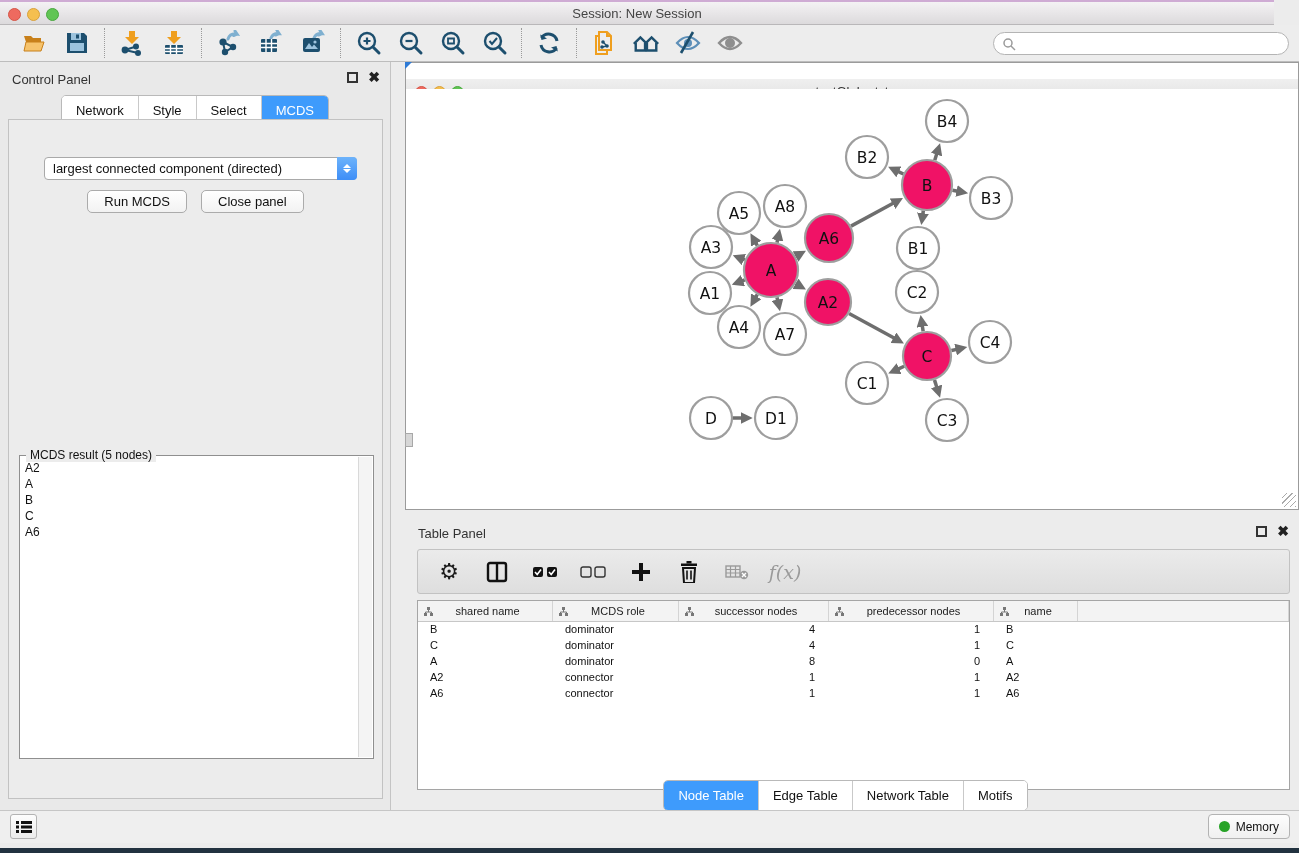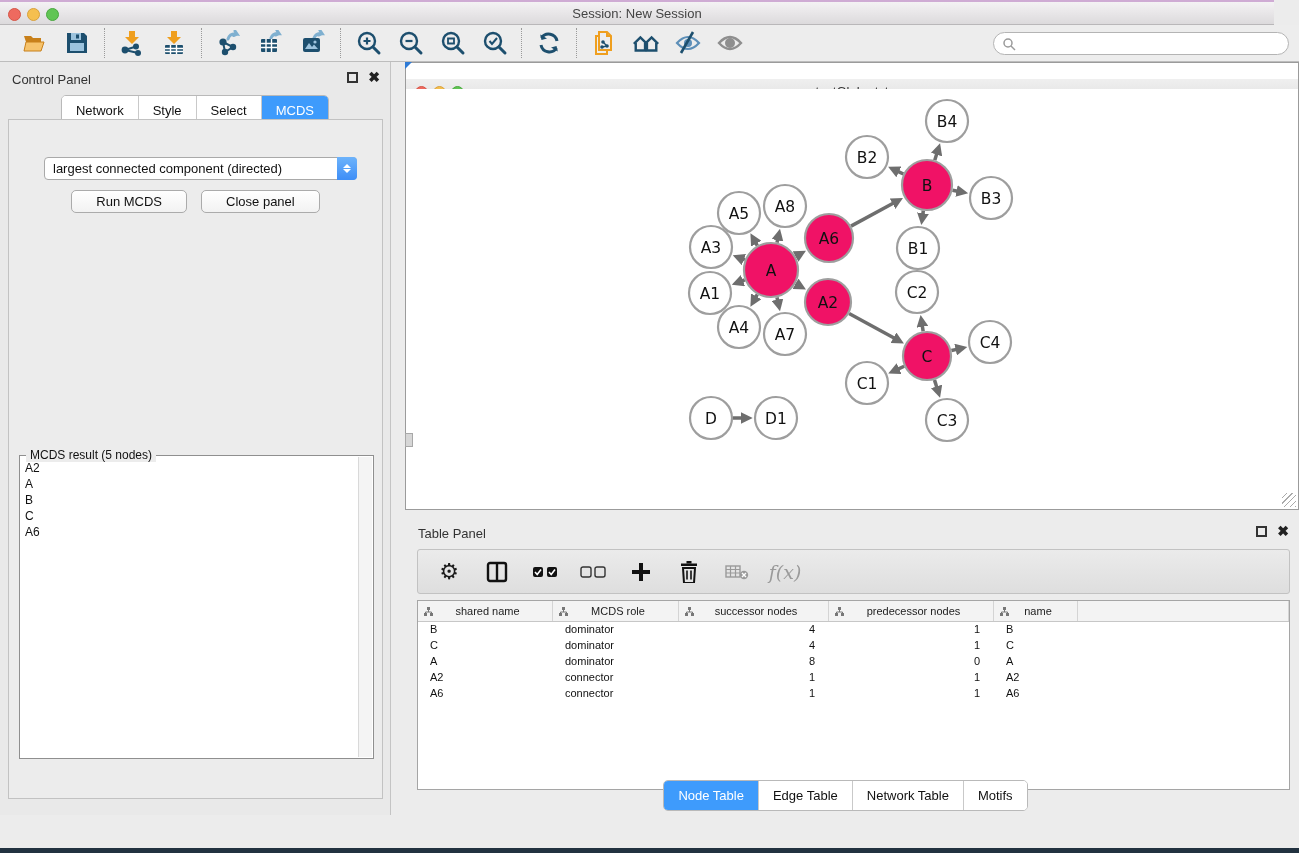--- a/index.html
+++ b/index.html
@@ -41,21 +41,21 @@
   .seg .tab.sel { background:#3e9bfc; color:#fff; }
   .cp-body { position:absolute; top:57px; left:8px; width:375px; height:680px; background:#ececec; border:1px solid #c2c2c2; }
   .opt-label { margin-top:18px; text-align:center; font-size:13px; color:#111; }
   .dd { position:absolute; top:37px; left:35px; width:313px; height:23px; background:#fff; border:1px solid #a9a9a9; border-radius:4px; display:flex; align-items:center; cursor:pointer; }
   .dd-text { flex:1; font-size:13px; color:#111; padding-left:8px; white-space:nowrap; overflow:hidden; }
   .dd-step { width:20px; height:23px; margin:-1px -1px -1px 0; background:linear-gradient(#6db3fb,#3e8ef7); border-radius:0 4px 4px 0; display:flex; flex-direction:column; align-items:center; justify-content:center; gap:1px; }
   .chev { width:0; height:0; border-left:4px solid transparent; border-right:4px solid transparent; }
   .chev.up { border-bottom:4px solid #fff; }
   .chev.dn { border-top:4px solid #fff; }
   .cp-buttons { position:absolute; top:70px; left:0; width:100%; display:flex; justify-content:center; gap:14px; }
-  .btn { background:linear-gradient(#ffffff,#f2f2f2); border:1px solid #ababab; border-radius:5px; font-size:13px; color:#111; padding:3px 24px; cursor:pointer; }
+  .btn { background:linear-gradient(#ffffff,#f2f2f2); border:1px solid #ababab; border-radius:5px; font-size:13px; color:#111; padding:3px 16px; cursor:pointer; }
   .fieldset { position:absolute; top:335px; left:10px; width:355px; height:304px; border:1px solid #8f8f8f; background:#fff; }
   .fieldset .legend { position:absolute; top:-8px; left:6px; background:#ececec; padding:0 4px; font-size:12px; color:#111; }
   .result-list { position:absolute; top:4px; left:2px; right:16px; bottom:2px; font-size:12px; color:#111; line-height:16px; padding-left:3px; }
   .result-scroll { position:absolute; top:1px; right:1px; width:14px; bottom:1px; background:#f4f4f4; border-left:1px solid #d9d9d9; }
 
   
   .netframe { position:absolute; top:62px; left:405px; width:894px; height:448px; background:#fff; border:1px solid #9b9b9b; }
   .netbar { position:absolute; top:16px; left:0; width:100%; height:42px; background:linear-gradient(#efefef,#d8d8d8); border-bottom:1px solid #b2b2b2; }
   .netbar .title { position:absolute; top:5px; left:0; width:100%; text-align:center; font-size:13px; color:#333; }
   .net-lights { position:absolute; top:7px; left:9px; display:flex; gap:5px; }
@@ -521,15 +521,33 @@
     <div class="tp-tabs">
       <div class="seg">
         <div class="tab sel">Node Table</div>
         <div class="tab">Edge Table</div>
         <div class="tab">Network Table</div>
         <div class="tab">Motifs</div>
       </div>
     </div>
   </div>
 
+  <div class="statusbar">
+    <div class="list-btn">
+      <svg width="16" height="14" viewBox="0 0 16 14">
+            <g fill="#111">
+              <rect x="0" y="1" width="3" height="3"></rect>
+              <rect x="5" y="1" width="11" height="3"></rect>
+              <rect x="0" y="5.5" width="3" height="3"></rect>
+              <rect x="5" y="5.5" width="11" height="3"></rect>
+              <rect x="0" y="10" width="3" height="3"></rect>
+              <rect x="5" y="10" width="11" height="3"></rect>
+            </g>
+          </svg>
+    </div>
+    <div class="mem-btn">
+      <div class="mem-dot"></div>
+      <span>Memory</span>
+    </div>
+  </div>
 
 </div>
 </div>
 
 </body></html>

